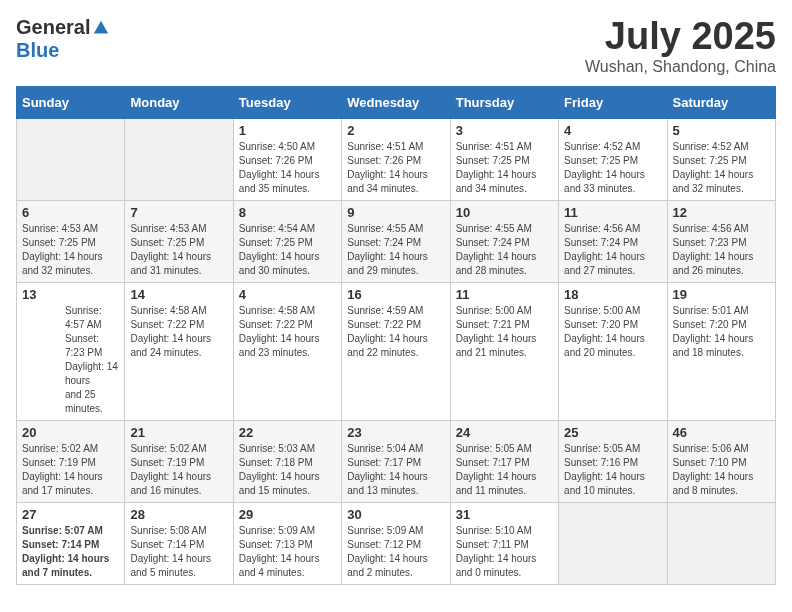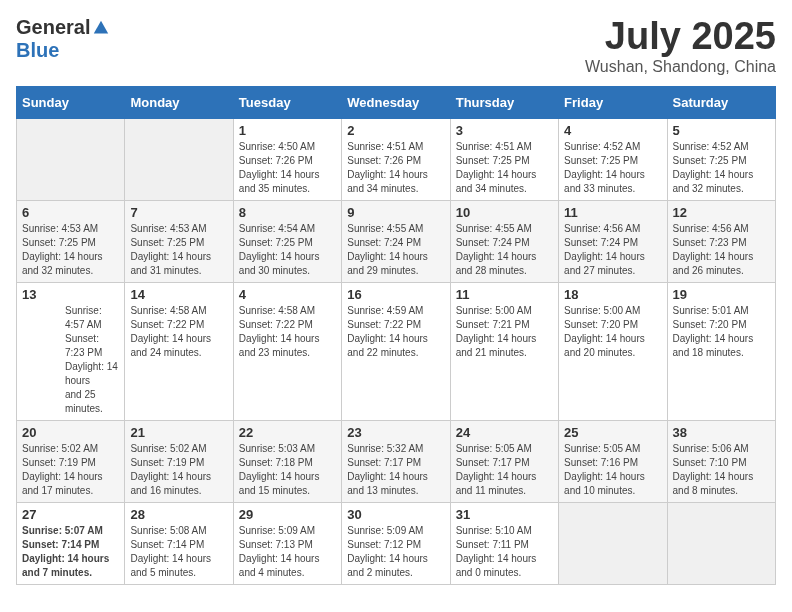--- a/index.html
+++ b/index.html
@@ -279,41 +279,41 @@
         </td>
         <td>
           <span class="day-num">22</span>
           <div class="day-detail" style="white-space: pre-line;">Sunrise: 5:03 AM
 Sunset: 7:18 PM
 Daylight: 14 hours
 and 15 minutes.</div>
         </td>
         <td>
           <span class="day-num">23</span>
-          <div class="day-detail" style="white-space: pre-line;">Sunrise: 5:32 AM
+          <div class="day-detail" style="white-space: pre-line;">Sunrise: 5:04 AM
 Sunset: 7:17 PM
 Daylight: 14 hours
 and 13 minutes.</div>
         </td>
         <td>
           <span class="day-num">24</span>
           <div class="day-detail" style="white-space: pre-line;">Sunrise: 5:05 AM
 Sunset: 7:17 PM
 Daylight: 14 hours
 and 11 minutes.</div>
         </td>
         <td>
           <span class="day-num">25</span>
           <div class="day-detail" style="white-space: pre-line;">Sunrise: 5:05 AM
 Sunset: 7:16 PM
 Daylight: 14 hours
 and 10 minutes.</div>
         </td>
         <td>
-          <span class="day-num">38</span>
+          <span class="day-num">46</span>
           <div class="day-detail" style="white-space: pre-line;">Sunrise: 5:06 AM
 Sunset: 7:10 PM
 Daylight: 14 hours
 and 8 minutes.</div>
         </td>
       </tr>
       <tr>
         <td>
           <span class="day-num">27</span>
           <div class="day-detail" style="white-space: pre-line; font-weight: bold;">Sunrise: 5:07 AM

